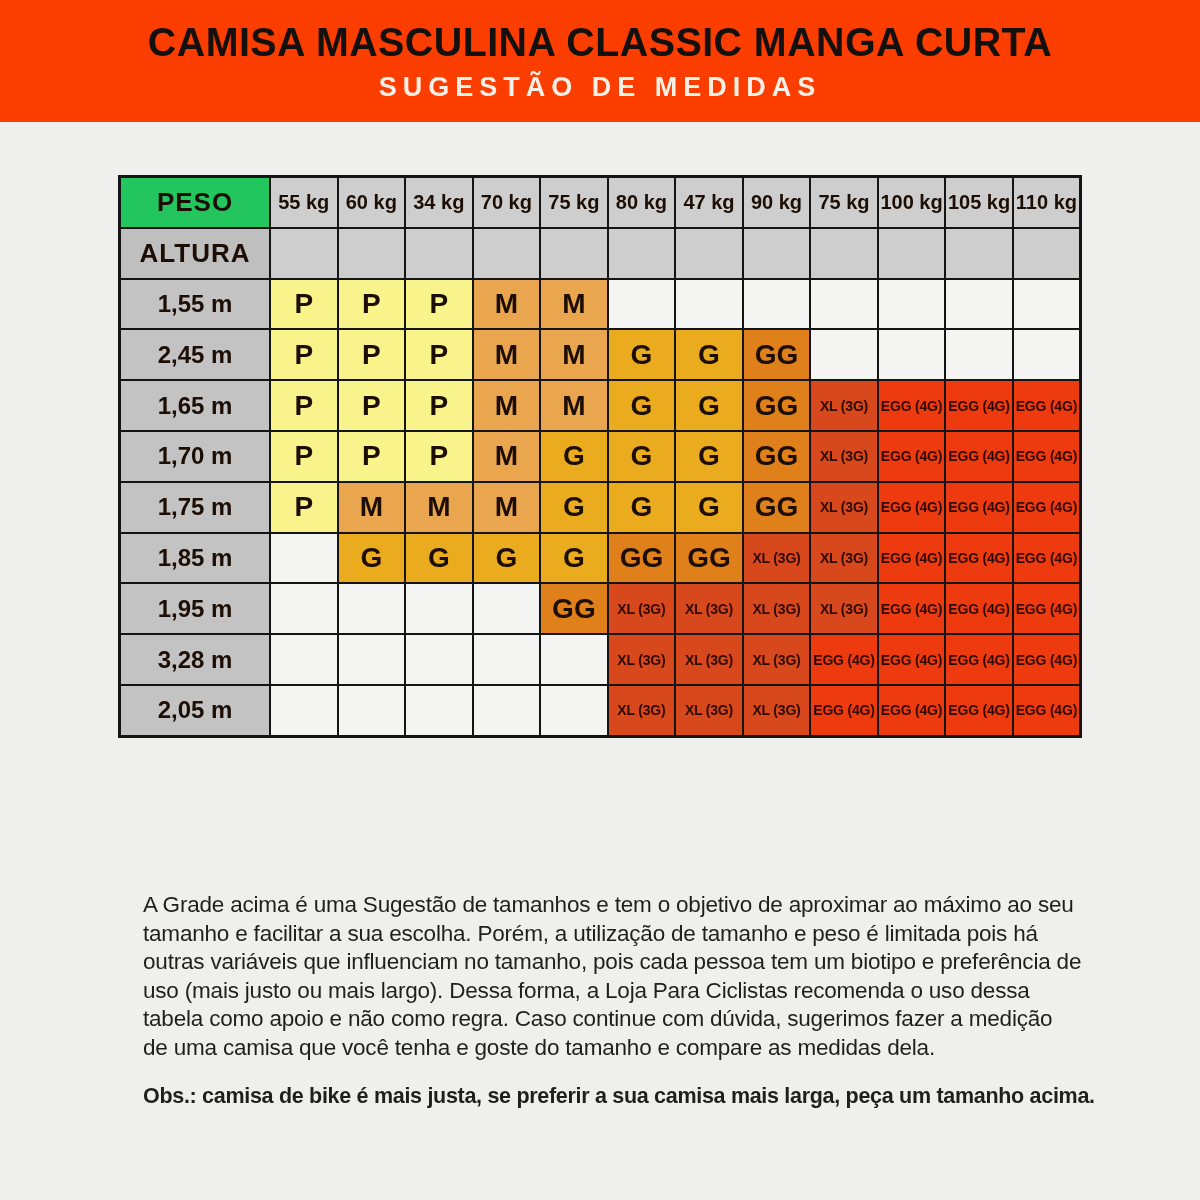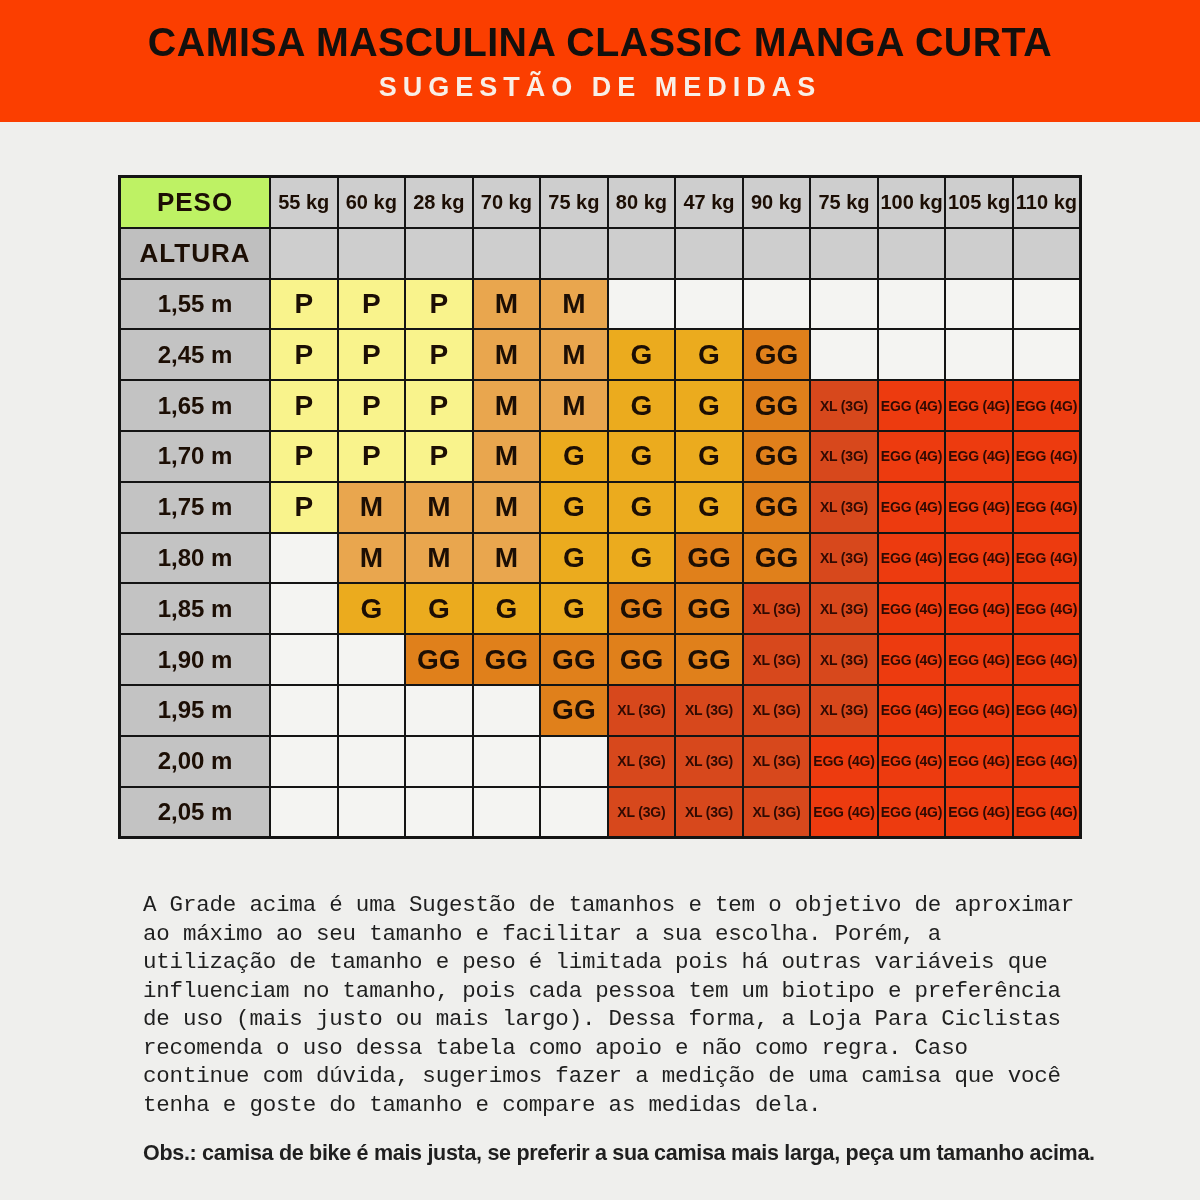--- a/index.html
+++ b/index.html
@@ -28,32 +28,32 @@
   table.size-table{
     border-collapse:collapse;table-layout:fixed;width:964px;
     border:3px solid #141414;
   }
   table.size-table td{
     border:2px solid #141414;height:48.8px;padding:0;
     text-align:center;vertical-align:middle;
     font-weight:bold;color:#1C0E04;overflow:hidden;
   }
   td.col-label{width:148px;}
-  td.peso{background:#bef264;font-size:26px;letter-spacing:1px;}
+  td.peso{background:#22c55e;font-size:26px;letter-spacing:1px;}
   td.altura{background:#BFBFBF;font-size:26px;letter-spacing:1px;}
   td.wcell{background:#CECECE;font-size:20px;white-space:nowrap;}
   td.hcell{background:#C3C3C3;font-size:24px;white-space:nowrap;}
   td.gray-empty{background:#CECECE;}
   td.size{font-size:28px;}
   td.size.small{font-size:14px;letter-spacing:-0.2px;color:#300A02;white-space:nowrap;}
   td.empty{background:#F4F4F2;}
   
   .notes{position:absolute;left:143px;top:891px;width:940px;color:#1F1F1F;}
   .notes p.body-text{
-    margin:0;font-size:22.5px;line-height:28.5px;letter-spacing:-0.2px;font-family:Liberation Mono, monospace;
+    margin:0;font-size:22.5px;line-height:28.5px;letter-spacing:-0.2px;
   }
   .notes p.obs-text{
     margin:22px 0 0 0;font-size:21.5px;font-weight:bold;letter-spacing:-0.3px;
     white-space:nowrap;
   }
 </style>
 </head>
 <body>
 
 <header class="banner" style="background: rgb(251, 62, 0);">
@@ -61,21 +61,21 @@
   <h2>SUGESTÃO DE MEDIDAS</h2>
 </header>
 
 <div class="tbl-wrap">
   <table class="size-table">
     <tbody>
       <tr>
         <td class="col-label peso">PESO</td>
       <td class="wcell">55 kg</td>
           <td class="wcell">60 kg</td>
-          <td class="wcell">28 kg</td>
+          <td class="wcell">34 kg</td>
           <td class="wcell">70 kg</td>
           <td class="wcell">75 kg</td>
           <td class="wcell">80 kg</td>
           <td class="wcell">47 kg</td>
           <td class="wcell">90 kg</td>
           <td class="wcell">75 kg</td>
           <td class="wcell">100 kg</td>
           <td class="wcell">105 kg</td>
           <td class="wcell">110 kg</td>
         </tr>
@@ -163,81 +163,51 @@
           <td class="size" style="background: rgb(235, 171, 30);">G</td>
           <td class="size" style="background: rgb(235, 171, 30);">G</td>
           <td class="size" style="background: rgb(235, 171, 30);">G</td>
           <td class="size" style="background: rgb(224, 128, 27);">GG</td>
           <td class="size small" style="background: rgb(215, 72, 28);">XL (3G)</td>
           <td class="size small" style="background: rgb(237, 59, 15);">EGG (4G)</td>
           <td class="size small" style="background: rgb(237, 59, 15);">EGG (4G)</td>
           <td class="size small" style="background: rgb(237, 59, 15);">EGG (4G)</td>
         </tr>
         <tr>
-          <td class="col-label hcell">1,80 m</td>
-          <td class="empty" style="background: rgb(244, 244, 242);"></td>
-          <td class="size" style="background: rgb(233, 166, 78);">M</td>
-          <td class="size" style="background: rgb(233, 166, 78);">M</td>
-          <td class="size" style="background: rgb(233, 166, 78);">M</td>
-          <td class="size" style="background: rgb(235, 171, 30);">G</td>
-          <td class="size" style="background: rgb(235, 171, 30);">G</td>
-          <td class="size" style="background: rgb(224, 128, 27);">GG</td>
-          <td class="size" style="background: rgb(224, 128, 27);">GG</td>
-          <td class="size small" style="background: rgb(215, 72, 28);">XL (3G)</td>
-          <td class="size small" style="background: rgb(237, 59, 15);">EGG (4G)</td>
-          <td class="size small" style="background: rgb(237, 59, 15);">EGG (4G)</td>
-          <td class="size small" style="background: rgb(237, 59, 15);">EGG (4G)</td>
-        </tr>
-        <tr>
           <td class="col-label hcell">1,85 m</td>
           <td class="empty" style="background: rgb(244, 244, 242);"></td>
           <td class="size" style="background: rgb(235, 171, 30);">G</td>
           <td class="size" style="background: rgb(235, 171, 30);">G</td>
           <td class="size" style="background: rgb(235, 171, 30);">G</td>
           <td class="size" style="background: rgb(235, 171, 30);">G</td>
           <td class="size" style="background: rgb(224, 128, 27);">GG</td>
           <td class="size" style="background: rgb(224, 128, 27);">GG</td>
           <td class="size small" style="background: rgb(215, 72, 28);">XL (3G)</td>
           <td class="size small" style="background: rgb(215, 72, 28);">XL (3G)</td>
           <td class="size small" style="background: rgb(237, 59, 15);">EGG (4G)</td>
           <td class="size small" style="background: rgb(237, 59, 15);">EGG (4G)</td>
           <td class="size small" style="background: rgb(237, 59, 15);">EGG (4G)</td>
         </tr>
         <tr>
-          <td class="col-label hcell">1,90 m</td>
-          <td class="empty" style="background: rgb(244, 244, 242);"></td>
-          <td class="empty" style="background: rgb(244, 244, 242);"></td>
-          <td class="size" style="background: rgb(224, 128, 27);">GG</td>
-          <td class="size" style="background: rgb(224, 128, 27);">GG</td>
-          <td class="size" style="background: rgb(224, 128, 27);">GG</td>
-          <td class="size" style="background: rgb(224, 128, 27);">GG</td>
-          <td class="size" style="background: rgb(224, 128, 27);">GG</td>
-          <td class="size small" style="background: rgb(215, 72, 28);">XL (3G)</td>
-          <td class="size small" style="background: rgb(215, 72, 28);">XL (3G)</td>
-          <td class="size small" style="background: rgb(237, 59, 15);">EGG (4G)</td>
-          <td class="size small" style="background: rgb(237, 59, 15);">EGG (4G)</td>
-          <td class="size small" style="background: rgb(237, 59, 15);">EGG (4G)</td>
-        </tr>
-        <tr>
           <td class="col-label hcell">1,95 m</td>
           <td class="empty" style="background: rgb(244, 244, 242);"></td>
           <td class="empty" style="background: rgb(244, 244, 242);"></td>
           <td class="empty" style="background: rgb(244, 244, 242);"></td>
           <td class="empty" style="background: rgb(244, 244, 242);"></td>
           <td class="size" style="background: rgb(224, 128, 27);">GG</td>
           <td class="size small" style="background: rgb(215, 72, 28);">XL (3G)</td>
           <td class="size small" style="background: rgb(215, 72, 28);">XL (3G)</td>
           <td class="size small" style="background: rgb(215, 72, 28);">XL (3G)</td>
           <td class="size small" style="background: rgb(215, 72, 28);">XL (3G)</td>
           <td class="size small" style="background: rgb(237, 59, 15);">EGG (4G)</td>
           <td class="size small" style="background: rgb(237, 59, 15);">EGG (4G)</td>
           <td class="size small" style="background: rgb(237, 59, 15);">EGG (4G)</td>
         </tr>
         <tr>
-          <td class="col-label hcell">2,00 m</td>
+          <td class="col-label hcell">3,28 m</td>
           <td class="empty" style="background: rgb(244, 244, 242);"></td>
           <td class="empty" style="background: rgb(244, 244, 242);"></td>
           <td class="empty" style="background: rgb(244, 244, 242);"></td>
           <td class="empty" style="background: rgb(244, 244, 242);"></td>
           <td class="empty" style="background: rgb(244, 244, 242);"></td>
           <td class="size small" style="background: rgb(215, 72, 28);">XL (3G)</td>
           <td class="size small" style="background: rgb(215, 72, 28);">XL (3G)</td>
           <td class="size small" style="background: rgb(215, 72, 28);">XL (3G)</td>
           <td class="size small" style="background: rgb(237, 59, 15);">EGG (4G)</td>
           <td class="size small" style="background: rgb(237, 59, 15);">EGG (4G)</td>

